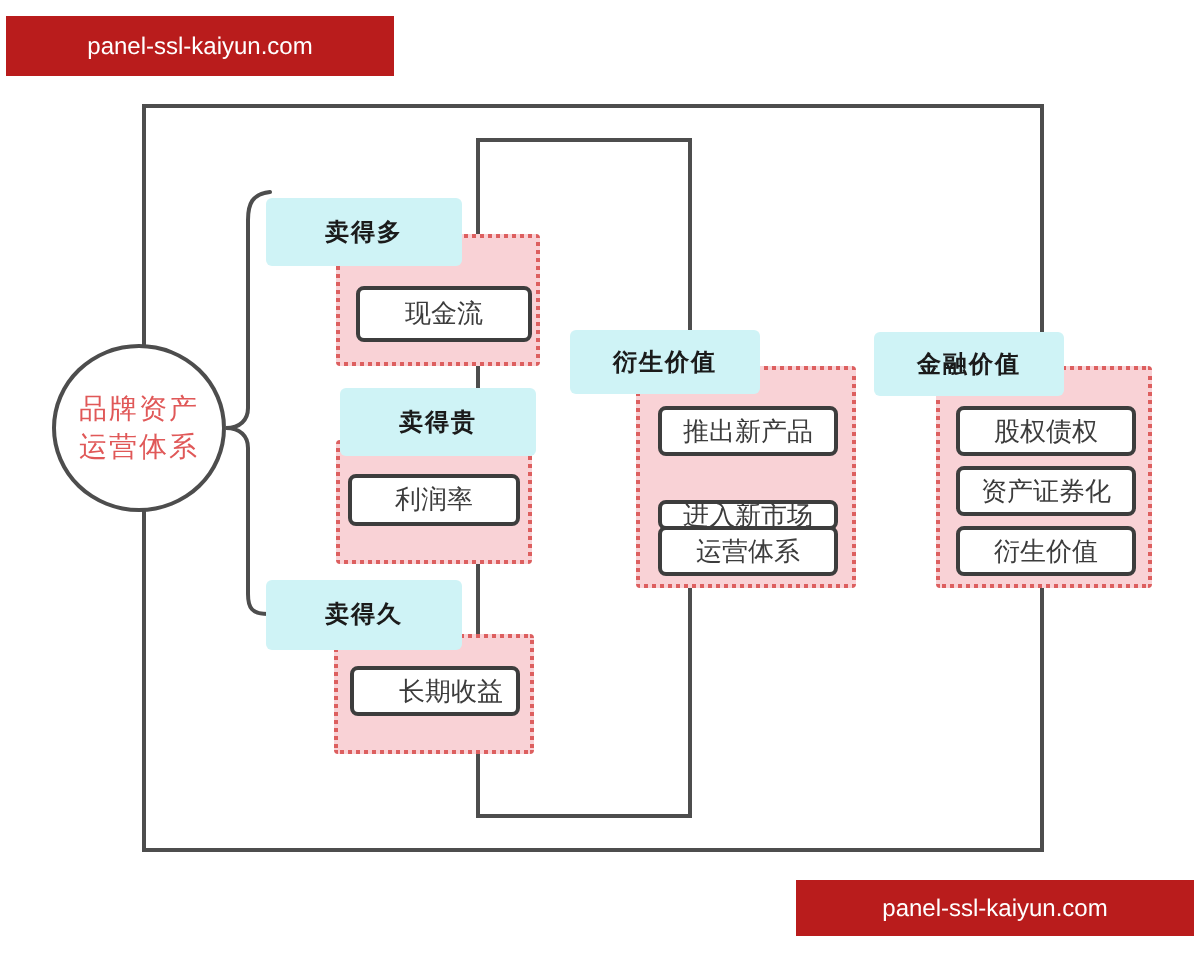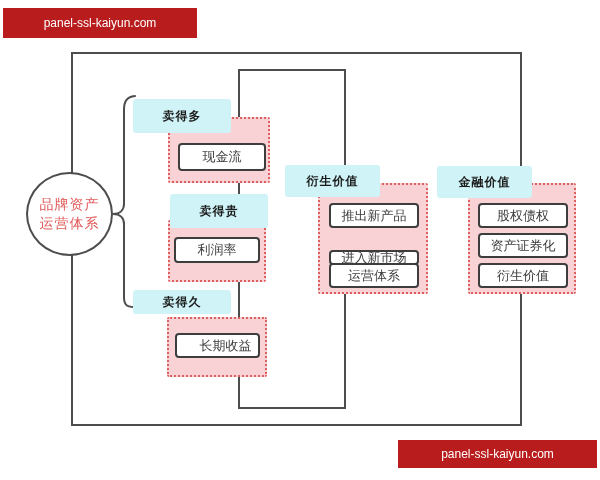--- a/index.html
+++ b/index.html
@@ -58,21 +58,21 @@
   <div class="pinkbox" style="left:168px;top:117px;width:102px;height:66px;"></div>
   <div class="whitebox" style="left:178px;top:143px;width:88px;height:28px;">现金流</div>
   <div class="cyanlabel" style="left:133px;top:99px;width:98px;height:34px;">卖得多</div>
 
   <div class="pinkbox" style="left:168px;top:220px;width:98px;height:62px;"></div>
   <div class="whitebox" style="left:174px;top:237px;width:86px;height:26px;">利润率</div>
   <div class="cyanlabel" style="left:131px;top:194px;width:98px;height:34px;margin-left:39px;">卖得贵</div>
 
   <div class="pinkbox" style="left:167px;top:317px;width:100px;height:60px;"></div>
   <div class="whitebox" style="left:175px;top:333px;width:85px;height:25px;padding-left:16px;">长期收益</div>
-  <div class="cyanlabel" style="left:133px;top:290px;width:98px;height:24px;">卖得久</div>
+  <div class="cyanlabel" style="left:133px;top:290px;width:98px;height:35px;">卖得久</div>
 
   <div class="pinkbox" style="left:318px;top:183px;width:110px;height:111px;"></div>
   <div class="whitebox" style="left:329px;top:203px;width:90px;height:25px;">推出新产品</div>
   <div class="whitebox" style="left:329px;top:250px;width:90px;height:15px;">进入新市场</div>
   <div class="whitebox" style="left:329px;top:263px;width:90px;height:25px;">运营体系</div>
   <div class="cyanlabel" style="left:285px;top:165px;width:95px;height:32px;">衍生价值</div>
 
   <div class="pinkbox" style="left:468px;top:183px;width:108px;height:111px;"></div>
   <div class="whitebox" style="left:478px;top:203px;width:90px;height:25px;">股权债权</div>
   <div class="whitebox" style="left:478px;top:233px;width:90px;height:25px;">资产证券化</div>

